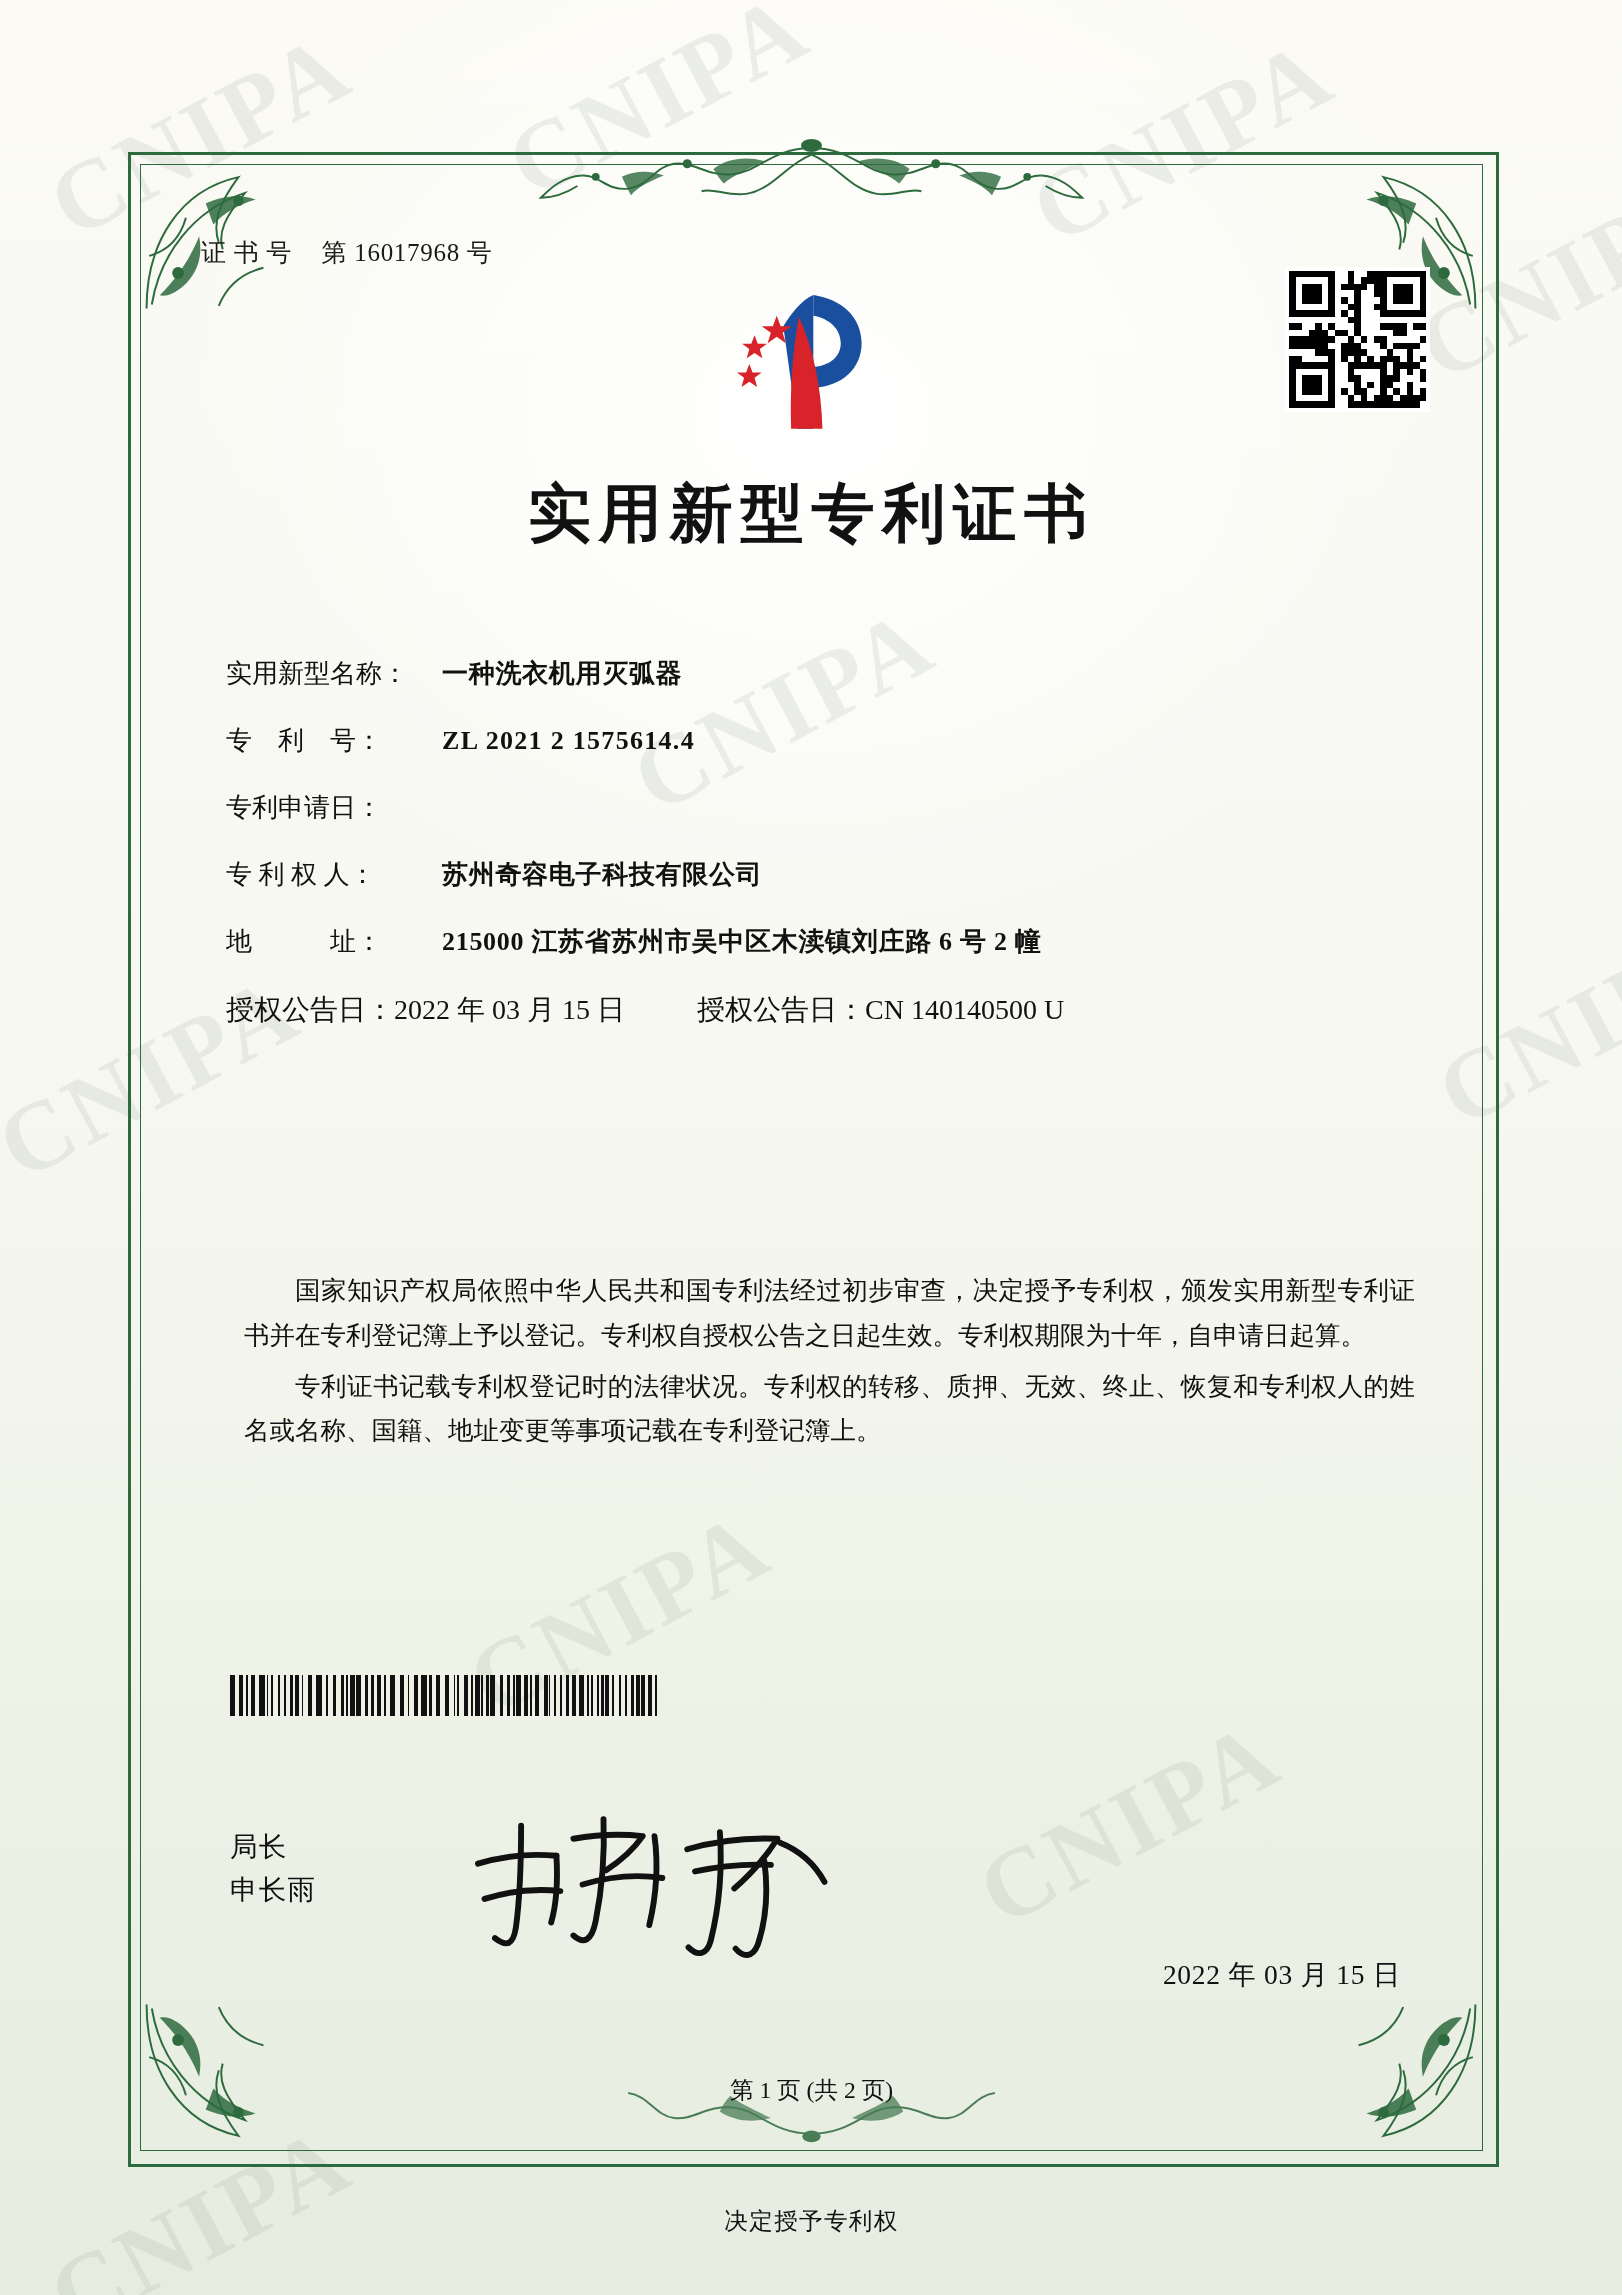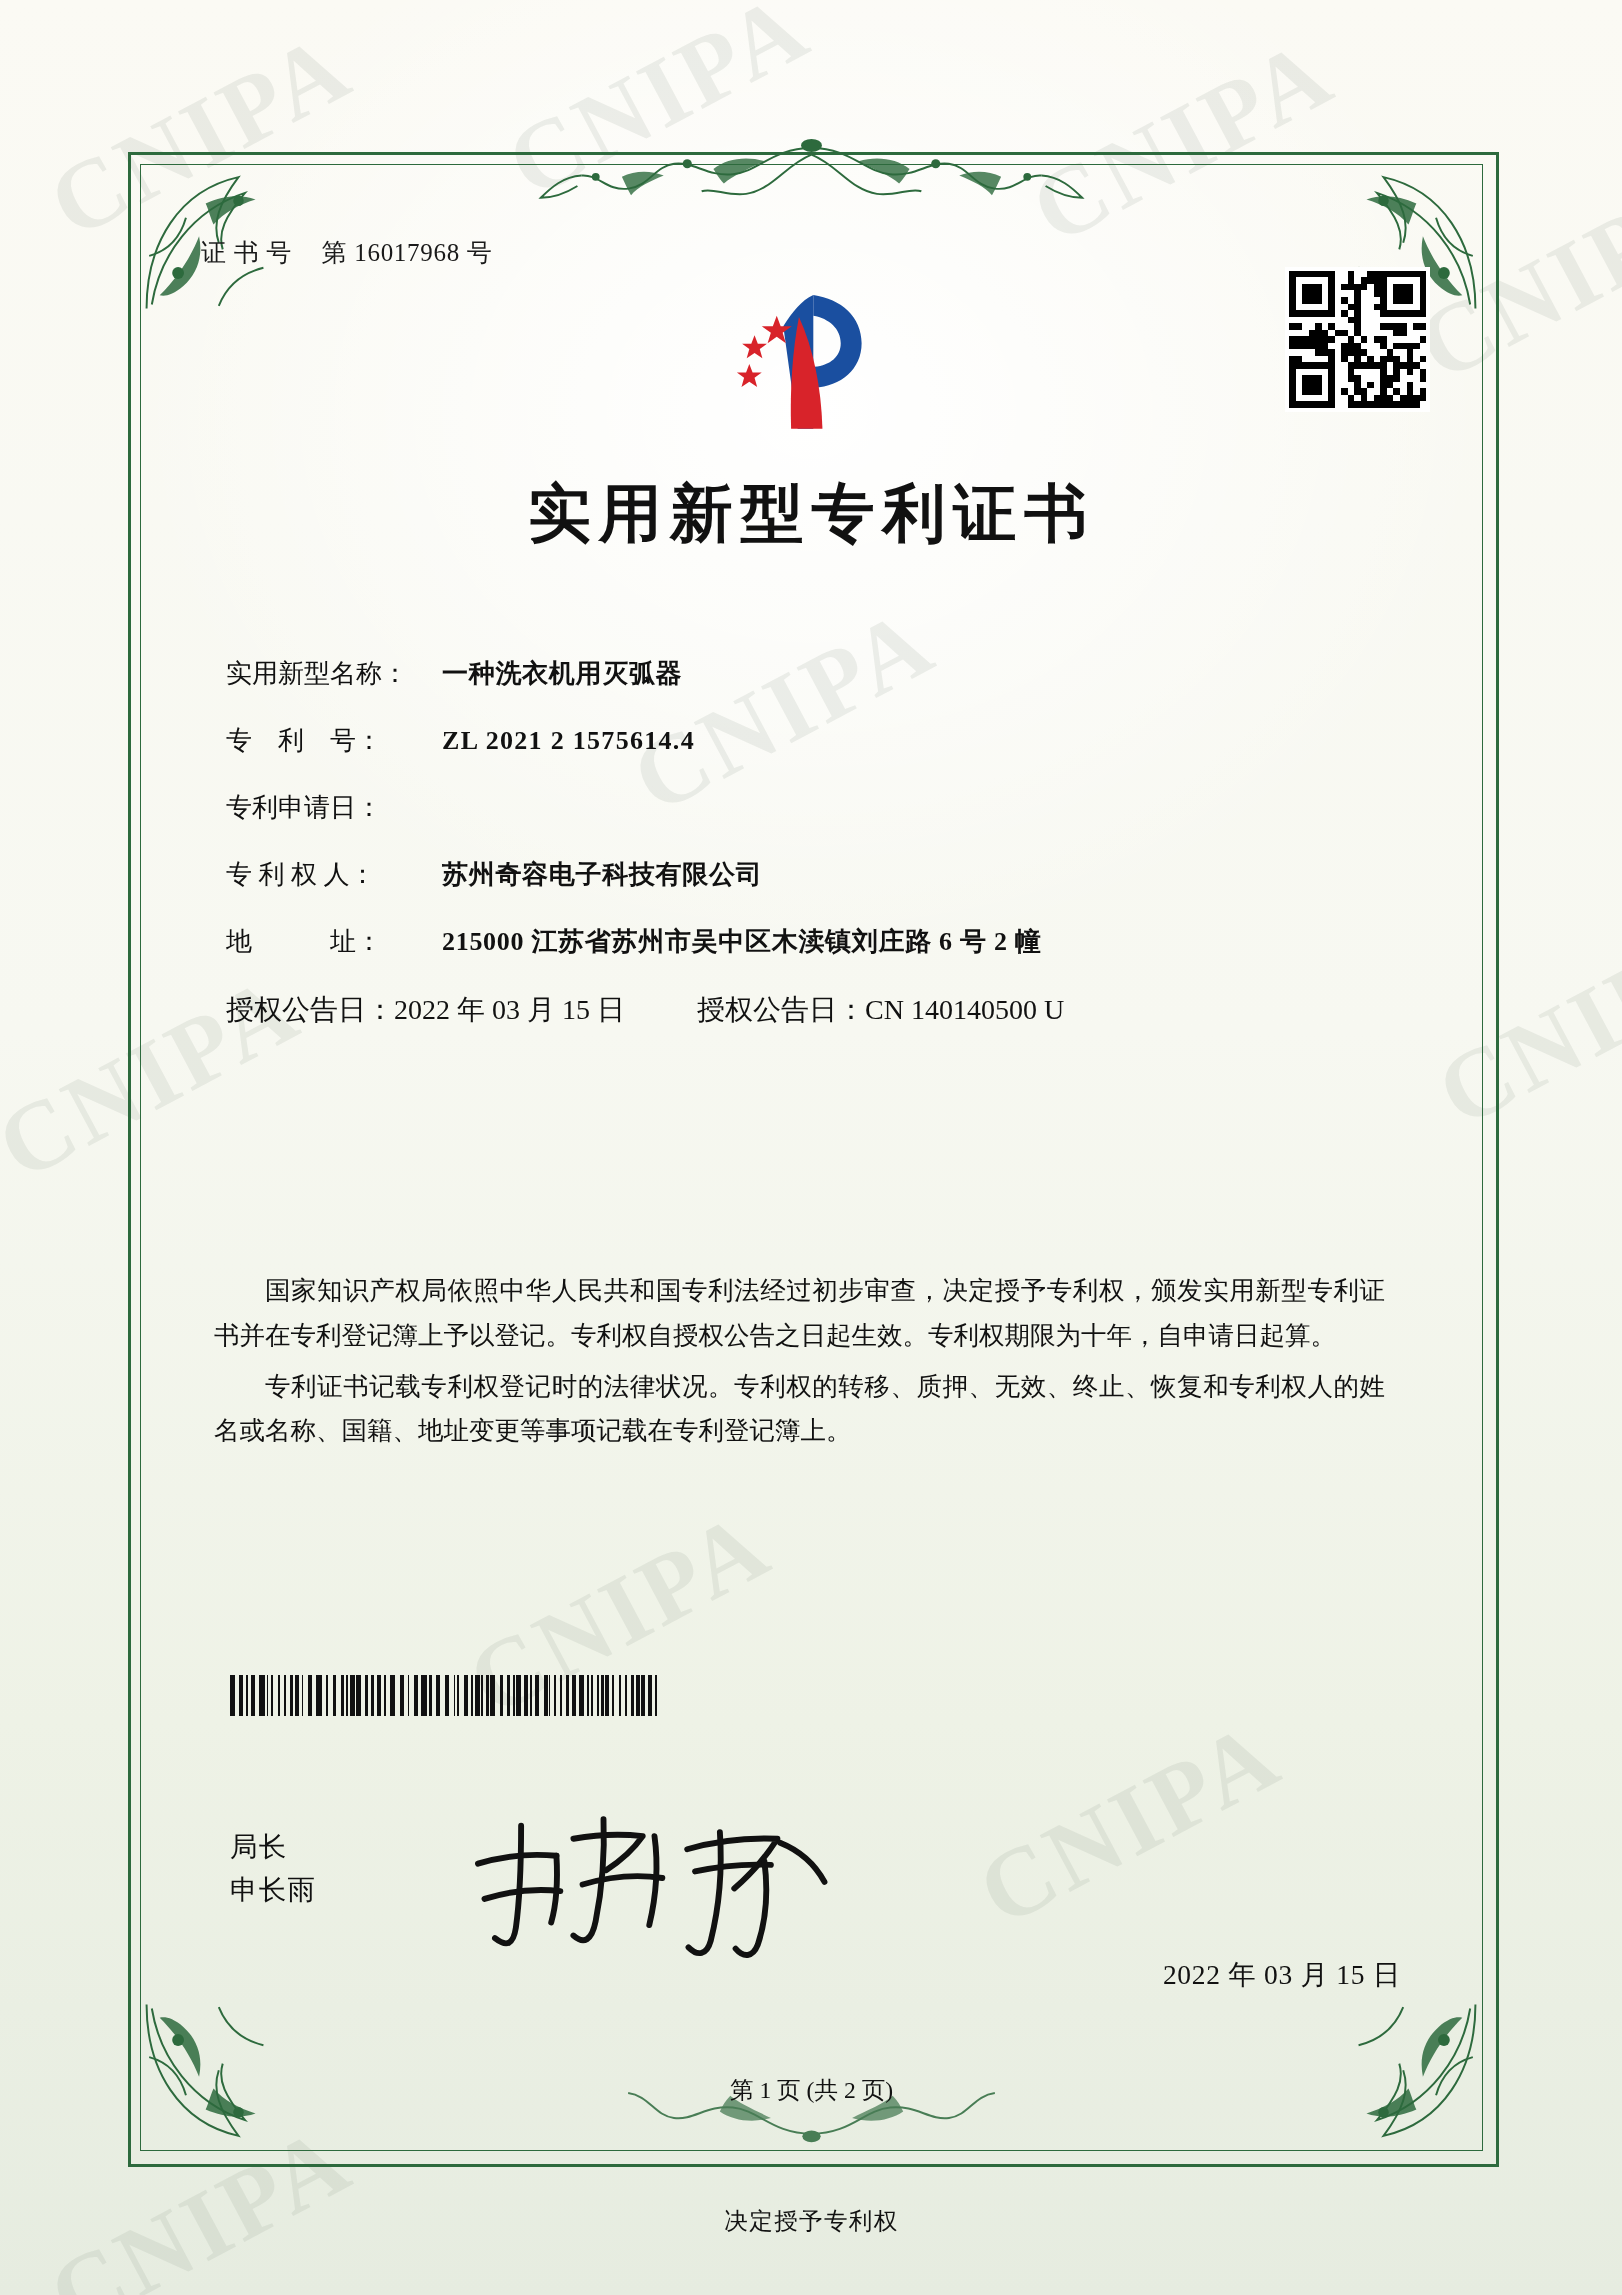--- a/index.html
+++ b/index.html
@@ -187,21 +187,21 @@
     display: flex;
     align-items: baseline;
     margin-bottom: 31px;
     font-size: 28px;
   }
   .inline-lbl { white-space: nowrap; }
   .inline-val { white-space: nowrap; margin-right: 72px; }
 
   .paragraphs {
     position: absolute;
-    left: 214px;
+    left: 244px;
     top: 1269px;
     width: 1171px;
     font-size: 25.5px;
     line-height: 1.75;
     color: #111;
     text-align: justify;
   }
   .paragraphs p {
     margin: 0 0 6.5px 0;
     text-indent: 51px;

